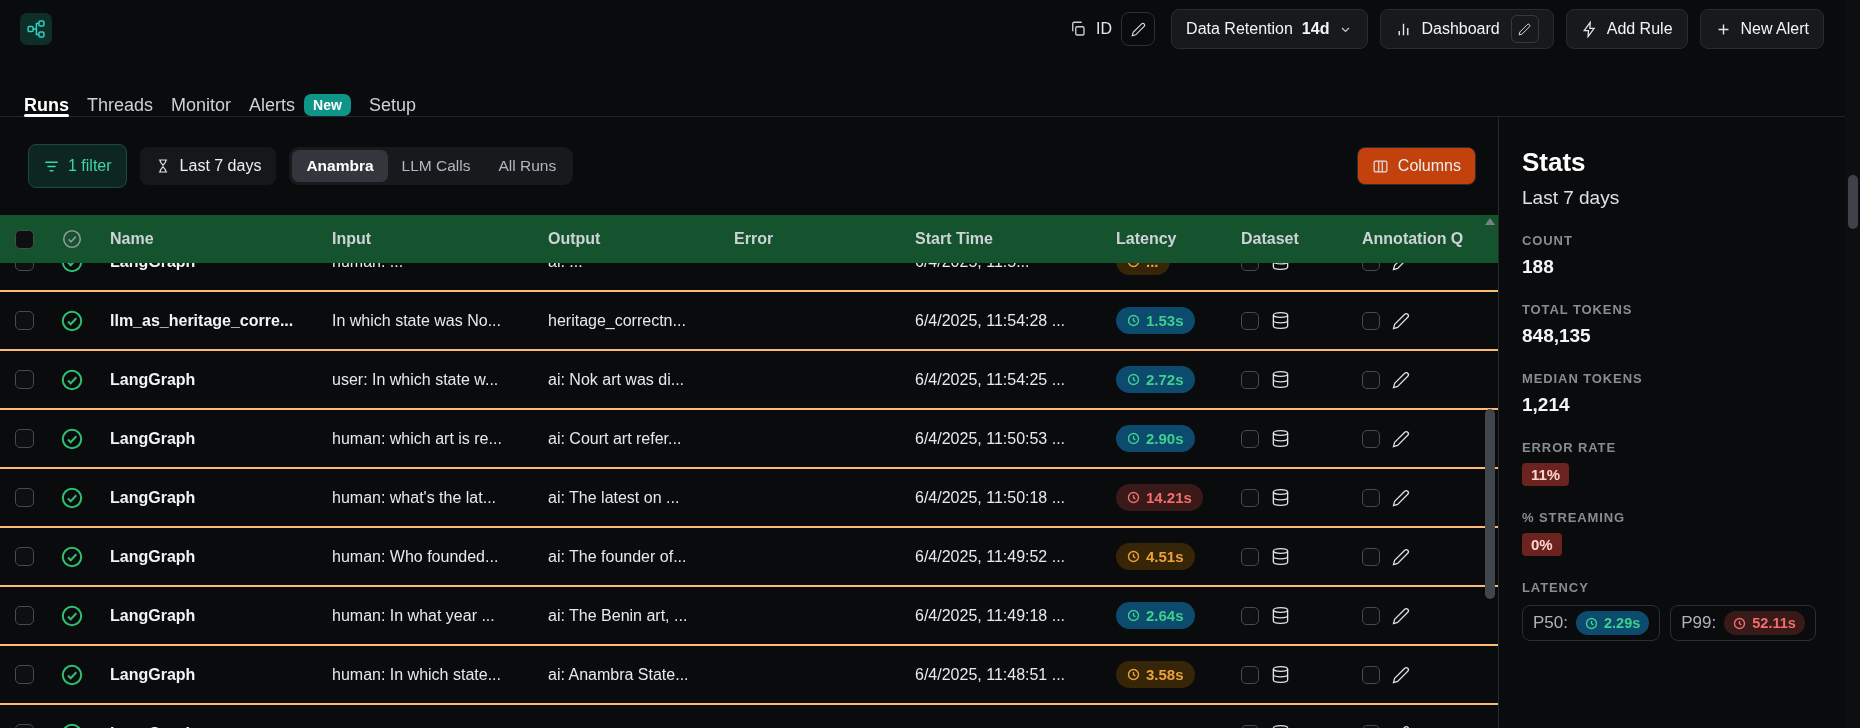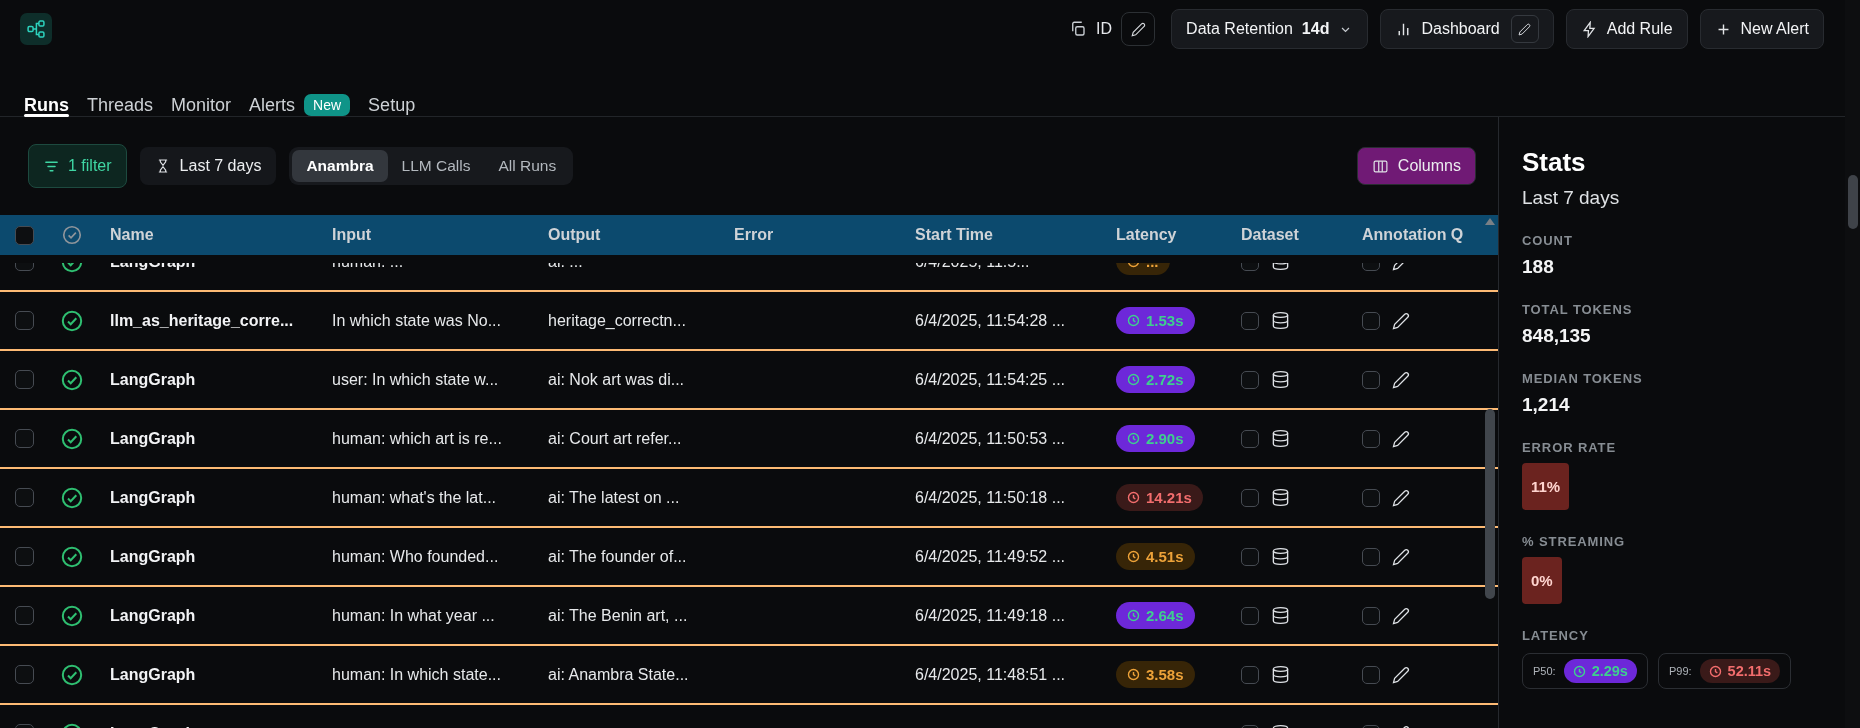--- a/index.html
+++ b/index.html
@@ -51,21 +51,21 @@
   .tab {
     display: flex; align-items: center; gap: 9px; position: relative;
     font-size: 18px; color: #cdd1d5; cursor: pointer;
   }
   .tab.active { color: #ffffff; font-weight: 700; }
   .tab.active::after {
     content: ""; position: absolute; left: 0; right: 0; bottom: -1px;
     height: 3px; background: #ffffff; border-radius: 2px;
   }
   .tab-badge {
-    background: #0f9488; color: #ffffff; font-size: 14px; font-weight: 400;
+    background: #0f9488; color: #ffffff; font-size: 14px; font-weight: 700;
     padding: 3px 9px; border-radius: 7px;
   }
 
   
   .main { display: flex; height: 611px; }
   .content { flex: 1; min-width: 0; display: flex; flex-direction: column; position: relative; }
 
   
   .toolbar { height: 98px; display: flex; align-items: center; gap: 13px; padding: 0 22px 0 20px; }
   .filter-btn {
@@ -78,33 +78,33 @@
     color: #eceef0; font-size: 16px; display: inline-flex; align-items: center; gap: 9px;
     padding: 0 14px; cursor: pointer; font-family: inherit;
   }
   .segmented { background: #17191d; border-radius: 9px; padding: 3px; display: inline-flex; }
   .segment {
     padding: 7px 14px; font-size: 15.5px; color: #b3b8be; border-radius: 7px; cursor: pointer;
   }
   .segment.active { background: #33373d; color: #ffffff; font-weight: 600; }
   .toolbar-spacer { flex: 1; }
   .columns-btn {
-    height: 38px; background: #701a75; border: 1px solid #2a2d32; border-radius: 8px;
+    height: 38px; background: #c2410c; border: 1px solid #2a2d32; border-radius: 8px;
     color: #eceef0; font-size: 16px; display: inline-flex; align-items: center; gap: 9px;
     padding: 0 14px; cursor: pointer; font-family: inherit; justify-content: space-between;
   }
 
   
   .table-area { flex: 1; position: relative; overflow: hidden; }
   .grid-cols {
     display: grid;
     grid-template-columns: 48px 48px 222px 216px 186px 181px 201px 125px 121px minmax(100px, 1fr);
   }
   .thead {
-    height: 40px; background: #0c4a6e; align-items: center;
+    height: 48px; background: #14532d; align-items: center;
   }
   .th {
     font-size: 16px; font-weight: 600; color: #cfd3d7; padding-left: 14px;
     white-space: nowrap; overflow: hidden;
   }
   .td-center { display: flex; align-items: center; justify-content: center; padding-left: 0 !important; }
   .table-body { position: absolute; top: 48px; bottom: 0; left: 0; right: 0; overflow: hidden; }
   .rows-offset { margin-top: -30px; }
   .tr {
     height: 59px; align-items: center; border-bottom: 2px solid #fdba74;
@@ -118,21 +118,21 @@
   .td.icons { display: flex; align-items: center; gap: 12px; }
   .checkbox {
     width: 19px; height: 19px; border: 1.5px solid #464b52; border-radius: 5px;
     background: #0d0f11; display: inline-block; flex: none; cursor: pointer;
   }
   .checkbox.sm { width: 18px; height: 18px; }
   .lat {
     display: inline-flex; align-items: center; gap: 6px; height: 27px; padding: 0 11px;
     border-radius: 14px; font-size: 15px; font-weight: 600; white-space: nowrap;
   }
-  .lat-green  { color: #3ecf8e; background: #6d28d9; }
+  .lat-green  { color: #3ecf8e; background: #0c4a6e; }
   .lat-red    { color: #f26d6d; background: #3a1a19; }
   .lat-orange { color: #eda239; background: #372507; }
 
   
   .v-scroll { position: absolute; top: 0; bottom: 0; right: 2px; width: 12px; }
   .v-scroll .arrow-up {
     position: absolute; top: 3px; left: 1px;
     width: 0; height: 0; border-left: 5px solid transparent; border-right: 5px solid transparent;
     border-bottom: 7px solid #7a8086; cursor: pointer;
   }
@@ -153,28 +153,28 @@
   }
   .stats-title { font-size: 26px; font-weight: 700; color: #ffffff; }
   .stats-subtitle { font-size: 19px; color: #dfe2e5; margin-top: 9px; }
   .stat-label {
     margin-top: 24px; font-size: 13px; font-weight: 600; letter-spacing: 0.9px;
     color: #878d93; text-transform: uppercase;
   }
   .stat-value { margin-top: 8px; font-size: 19px; font-weight: 700; color: #f4f5f6; }
   .stat-badge-red {
     display: inline-block; margin-top: 8px; background: #6b231f; color: #ffd4cf;
-    font-size: 15px; font-weight: 600; padding: 15px 9px; border-radius: 4px;
+    font-size: 15px; font-weight: 600; padding: 3px 9px; border-radius: 4px;
   }
   .lat-pills { display: flex; gap: 10px; margin-top: 10px; }
   .lat-pill-box {
     display: inline-flex; align-items: center; gap: 8px;
     border: 1px solid #2b2e33; border-radius: 8px; padding: 5px 10px;
   }
-  .lat-pill-box .plabel { font-size: 11px; color: #aeb3b9; }
+  .lat-pill-box .plabel { font-size: 17px; color: #aeb3b9; }
   .lat-pill-box .lat { height: 24px; padding: 0 9px; font-size: 14.5px; }
 </style>
 </head>
 <body>
 
 <div class="topbar">
   <div class="topbar-left">
     <div class="proj-icon-box">
       <svg width="20" height="20" viewBox="0 0 24 24" fill="none" stroke="#2dd4bf" stroke-width="1.8">
         <rect x="2.5" y="9" width="6" height="6" rx="1.5"></rect>

